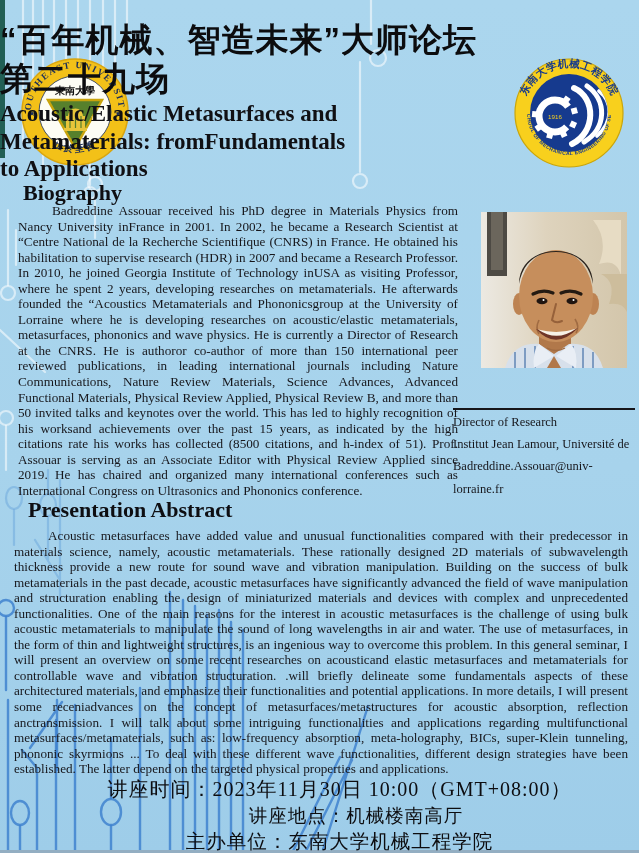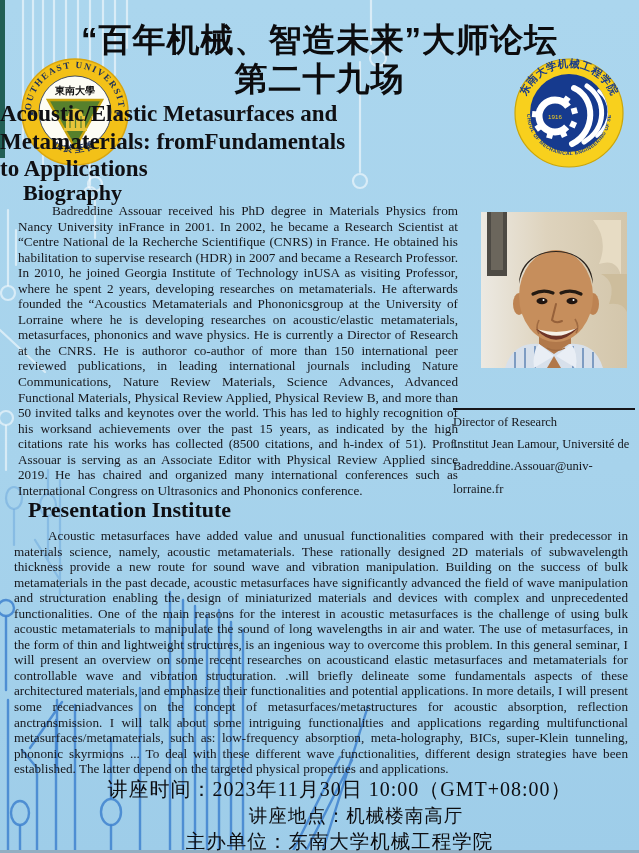--- a/index.html
+++ b/index.html
@@ -5,21 +5,21 @@
   html,body{margin:0;padding:0;background:#888;}
   .poster{
     position:relative;width:639px;height:853px;overflow:hidden;
     background:linear-gradient(180deg,#abd6ee 0%,#a7d3ec 55%,#9ecde9 100%);
     font-family:"Liberation Serif", serif;color:#131318;
   }
   .abs{position:absolute;}
   .circuit{position:absolute;left:0;top:0;width:639px;height:853px;pointer-events:none;}
   .teal-strip{position:absolute;left:0;top:0;width:5px;height:158px;background:#215f55;}
   .bottom-strip{position:absolute;left:0;bottom:0;width:639px;height:3px;background:#93aec2;}
-  .cn-title{left:0;width:639px;text-align:center;font-family:"Liberation Sans",sans-serif;
+  .cn-title{left:0;width:639px;font-family:"Liberation Sans",sans-serif;
     font-weight:bold;font-size:33px;letter-spacing:1px;color:#0c0c0e;}
   .en-title{left:0;top:100px;width:639px;font-weight:bold;
     font-size:23px;line-height:27.5px;color:#101014;}
   .sec-heading{font-weight:bold;font-size:22px;color:#0e0e12;}
   .body-text{font-size:13.2px;line-height:15.55px;text-align:justify;text-indent:34px;color:#17171c;}
   .bio-text{left:18px;top:203px;width:440px;}
   .abstract-text{left:14px;top:528px;width:614px;}
   .photo{left:481px;top:212px;width:146px;height:156px;overflow:hidden;}
   .prof-name{left:453px;top:384px;width:186px;font-weight:bold;font-size:16px;white-space:nowrap;color:#0e0e12;}
   .prof-underline{left:453px;top:408px;width:182px;height:2px;background:#16161a;}
@@ -191,21 +191,21 @@
     </svg>
   </div>
 
   <div class="abs prof-underline"></div>
   <div class="abs prof-info">
     <div>Director of Research</div>
     <div>Institut Jean Lamour, Université de</div>
     <div>Badreddine.Assouar@univ-lorraine.fr</div>
   </div>
 
-  <div class="abs sec-heading" style="left:28px;top:497px;">Presentation Institute</div>
+  <div class="abs sec-heading" style="left:28px;top:497px;">Presentation Abstract</div>
   <div class="abs body-text abstract-text">Acoustic metasurfaces have added value and unusual functionalities compared with their predecessor in materials science, namely, acoustic metamaterials. These rationally designed 2D materials of subwavelength thickness provide a new route for sound wave and vibration manipulation. Building on the success of bulk metamaterials in the past decade, acoustic metasurfaces have significantly advanced the field of wave manipulation and structuration enabling the design of miniaturized materials and devices with complex and unprecedented functionalities. One of the main reasons for the interest in acoustic metasurfaces is the challenge of using bulk acoustic metamaterials to manipulate the sound of long wavelengths in air and water. The use of metasurfaces, in the form of thin and lightweight structures, is an ingenious way to overcome this problem. In this general seminar, I will present an overview on some recent researches on acousticand elastic metasurfaces and metamaterials for controllable wave and vibration structuration. .will briefly delineate some fundamentals aspects of these architectured materials, and emphasize their functionalities and potential applications. In more details, I will present some receniadvances on the concept of metasurfaces/metastructures for acoustic absorption, reflection anctransmission. I will talk about some intriguing functionalities and applications regarding multifunctional metasurfaces/metamaterials, such as: low-frequency absorption, meta-holography, BICs, super-Klein tunneling, phononic skyrmions ... To deal with these different wave functionalities, different design strategies have been established. The latter depend on the targeted physical properties and applications.</div>
 
   <div class="abs footer">
     <div class="f1">讲座时间：2023年11月30日 10:00（GMT+08:00）</div>
     <div class="f2">讲座地点：机械楼南高厅</div>
     <div class="f3">主办单位：东南大学机械工程学院</div>
   </div>
 
 </div>
 

